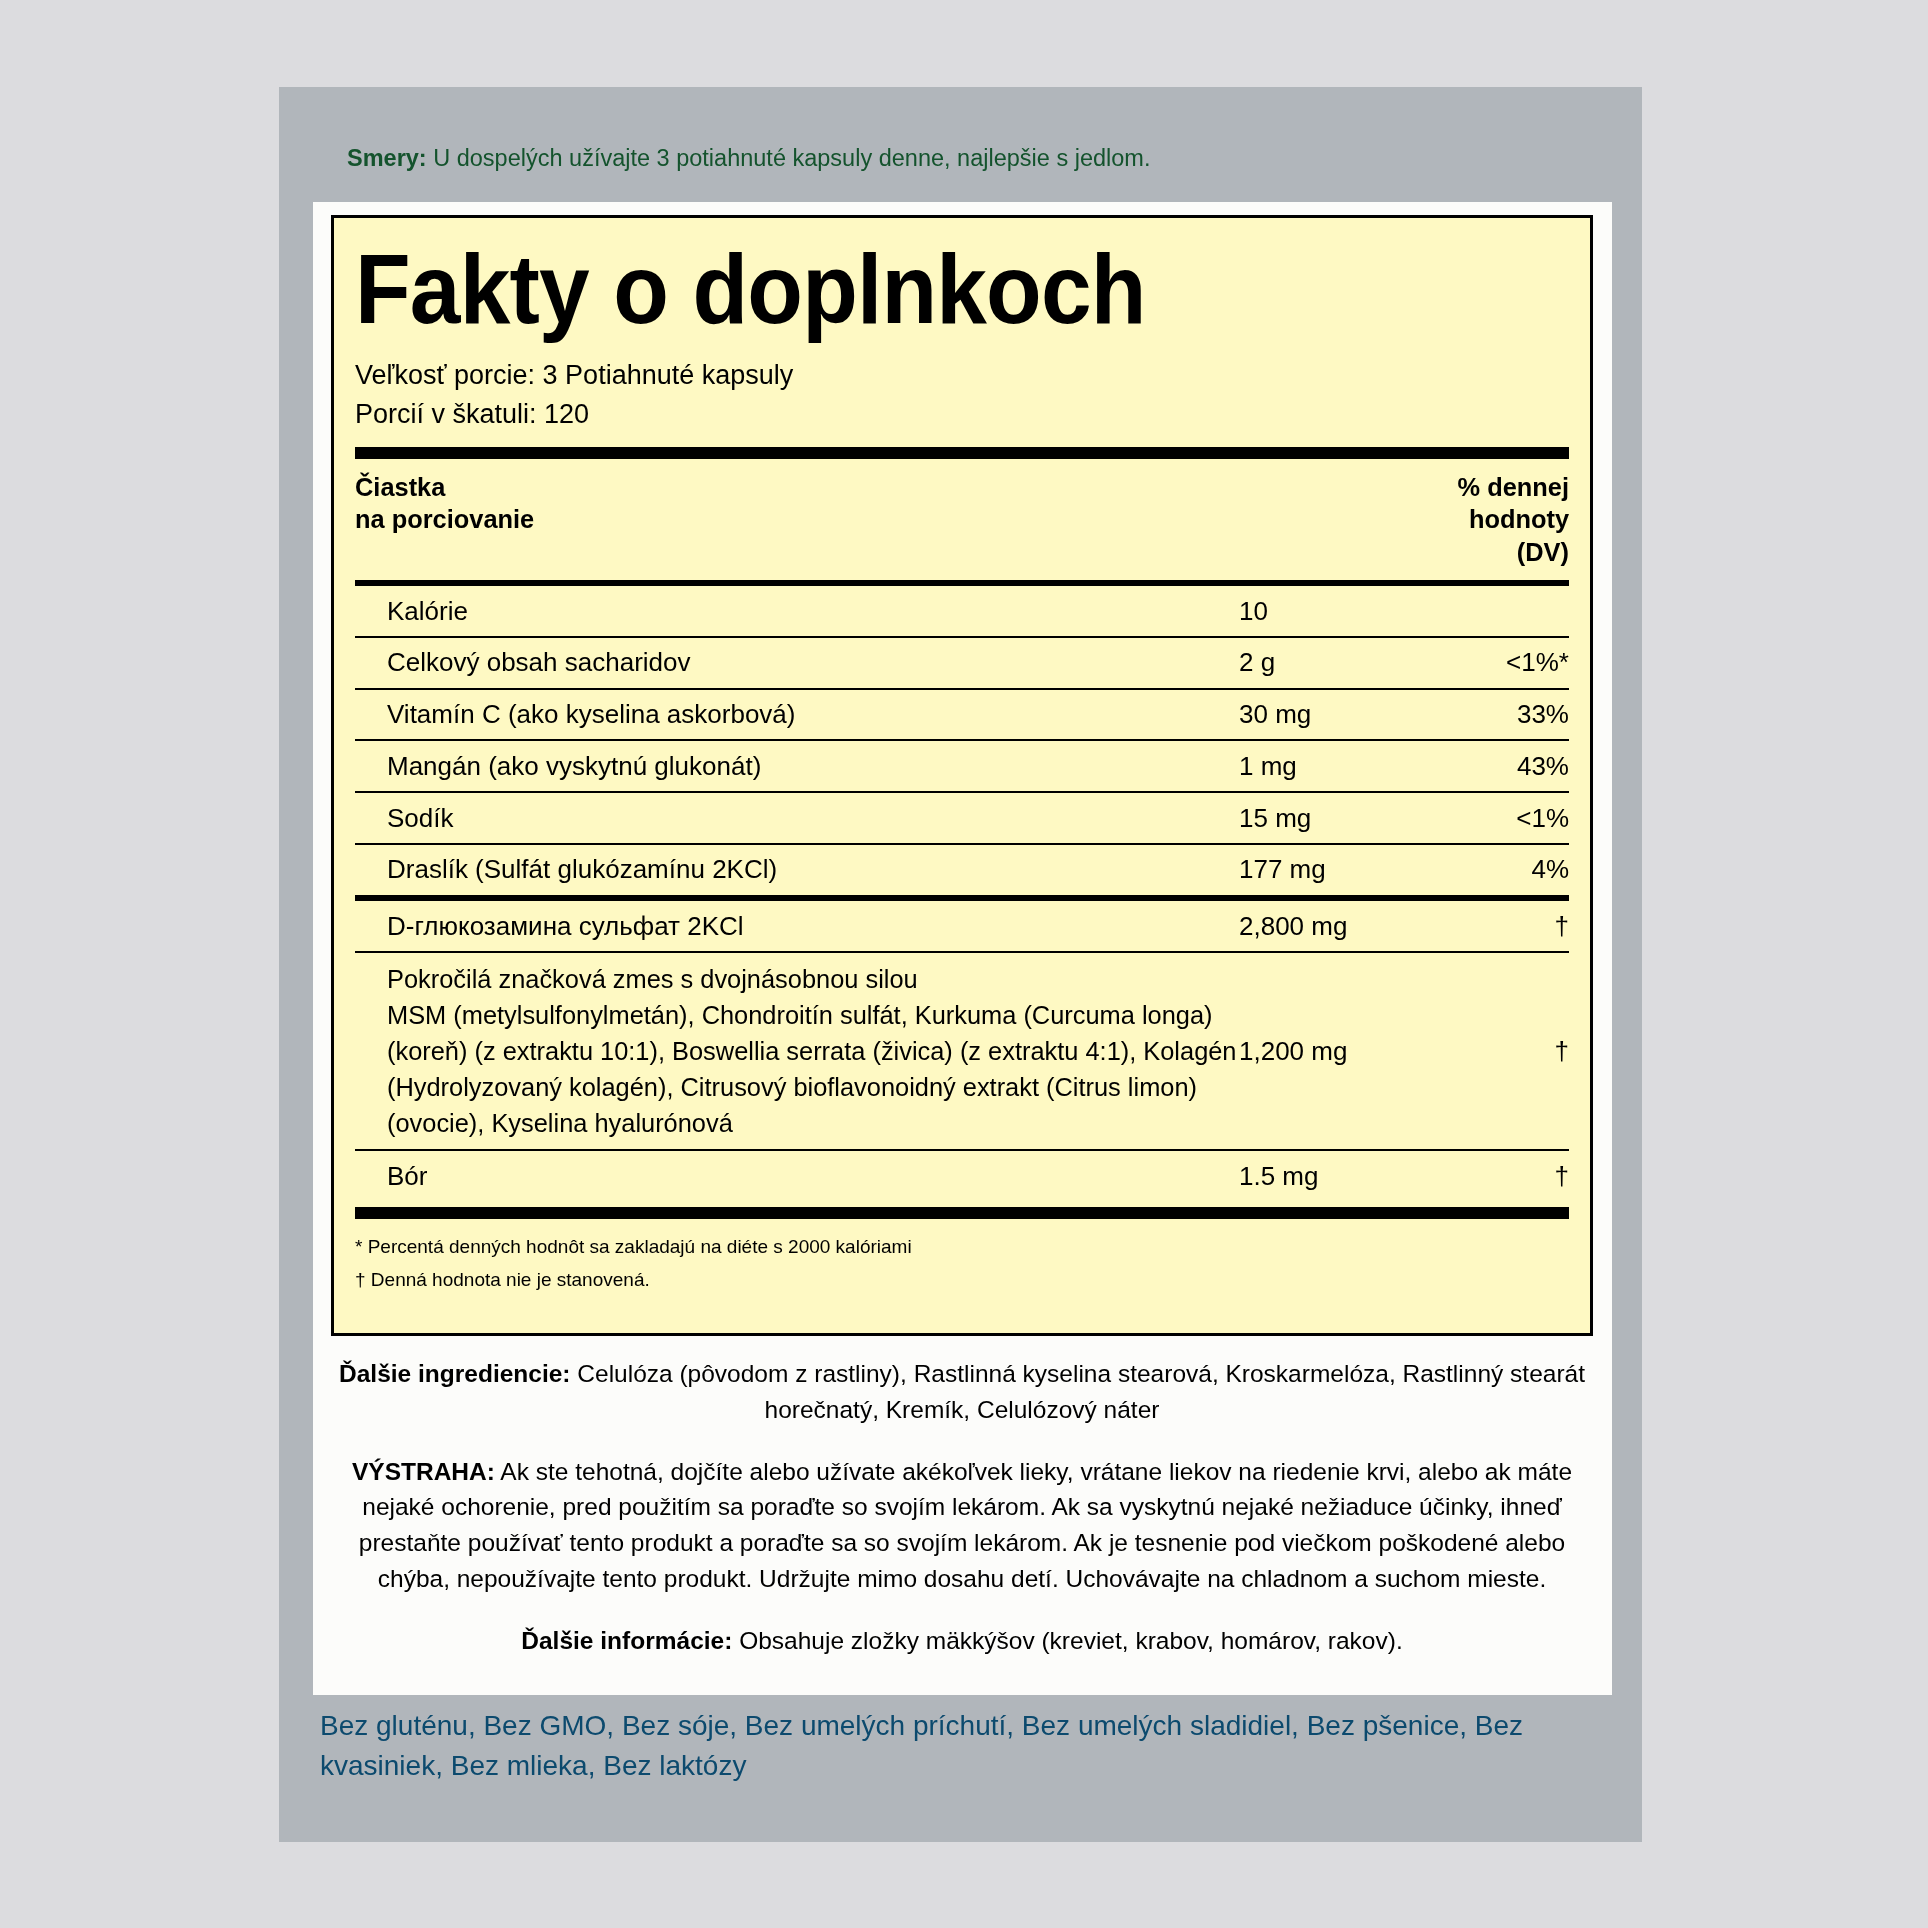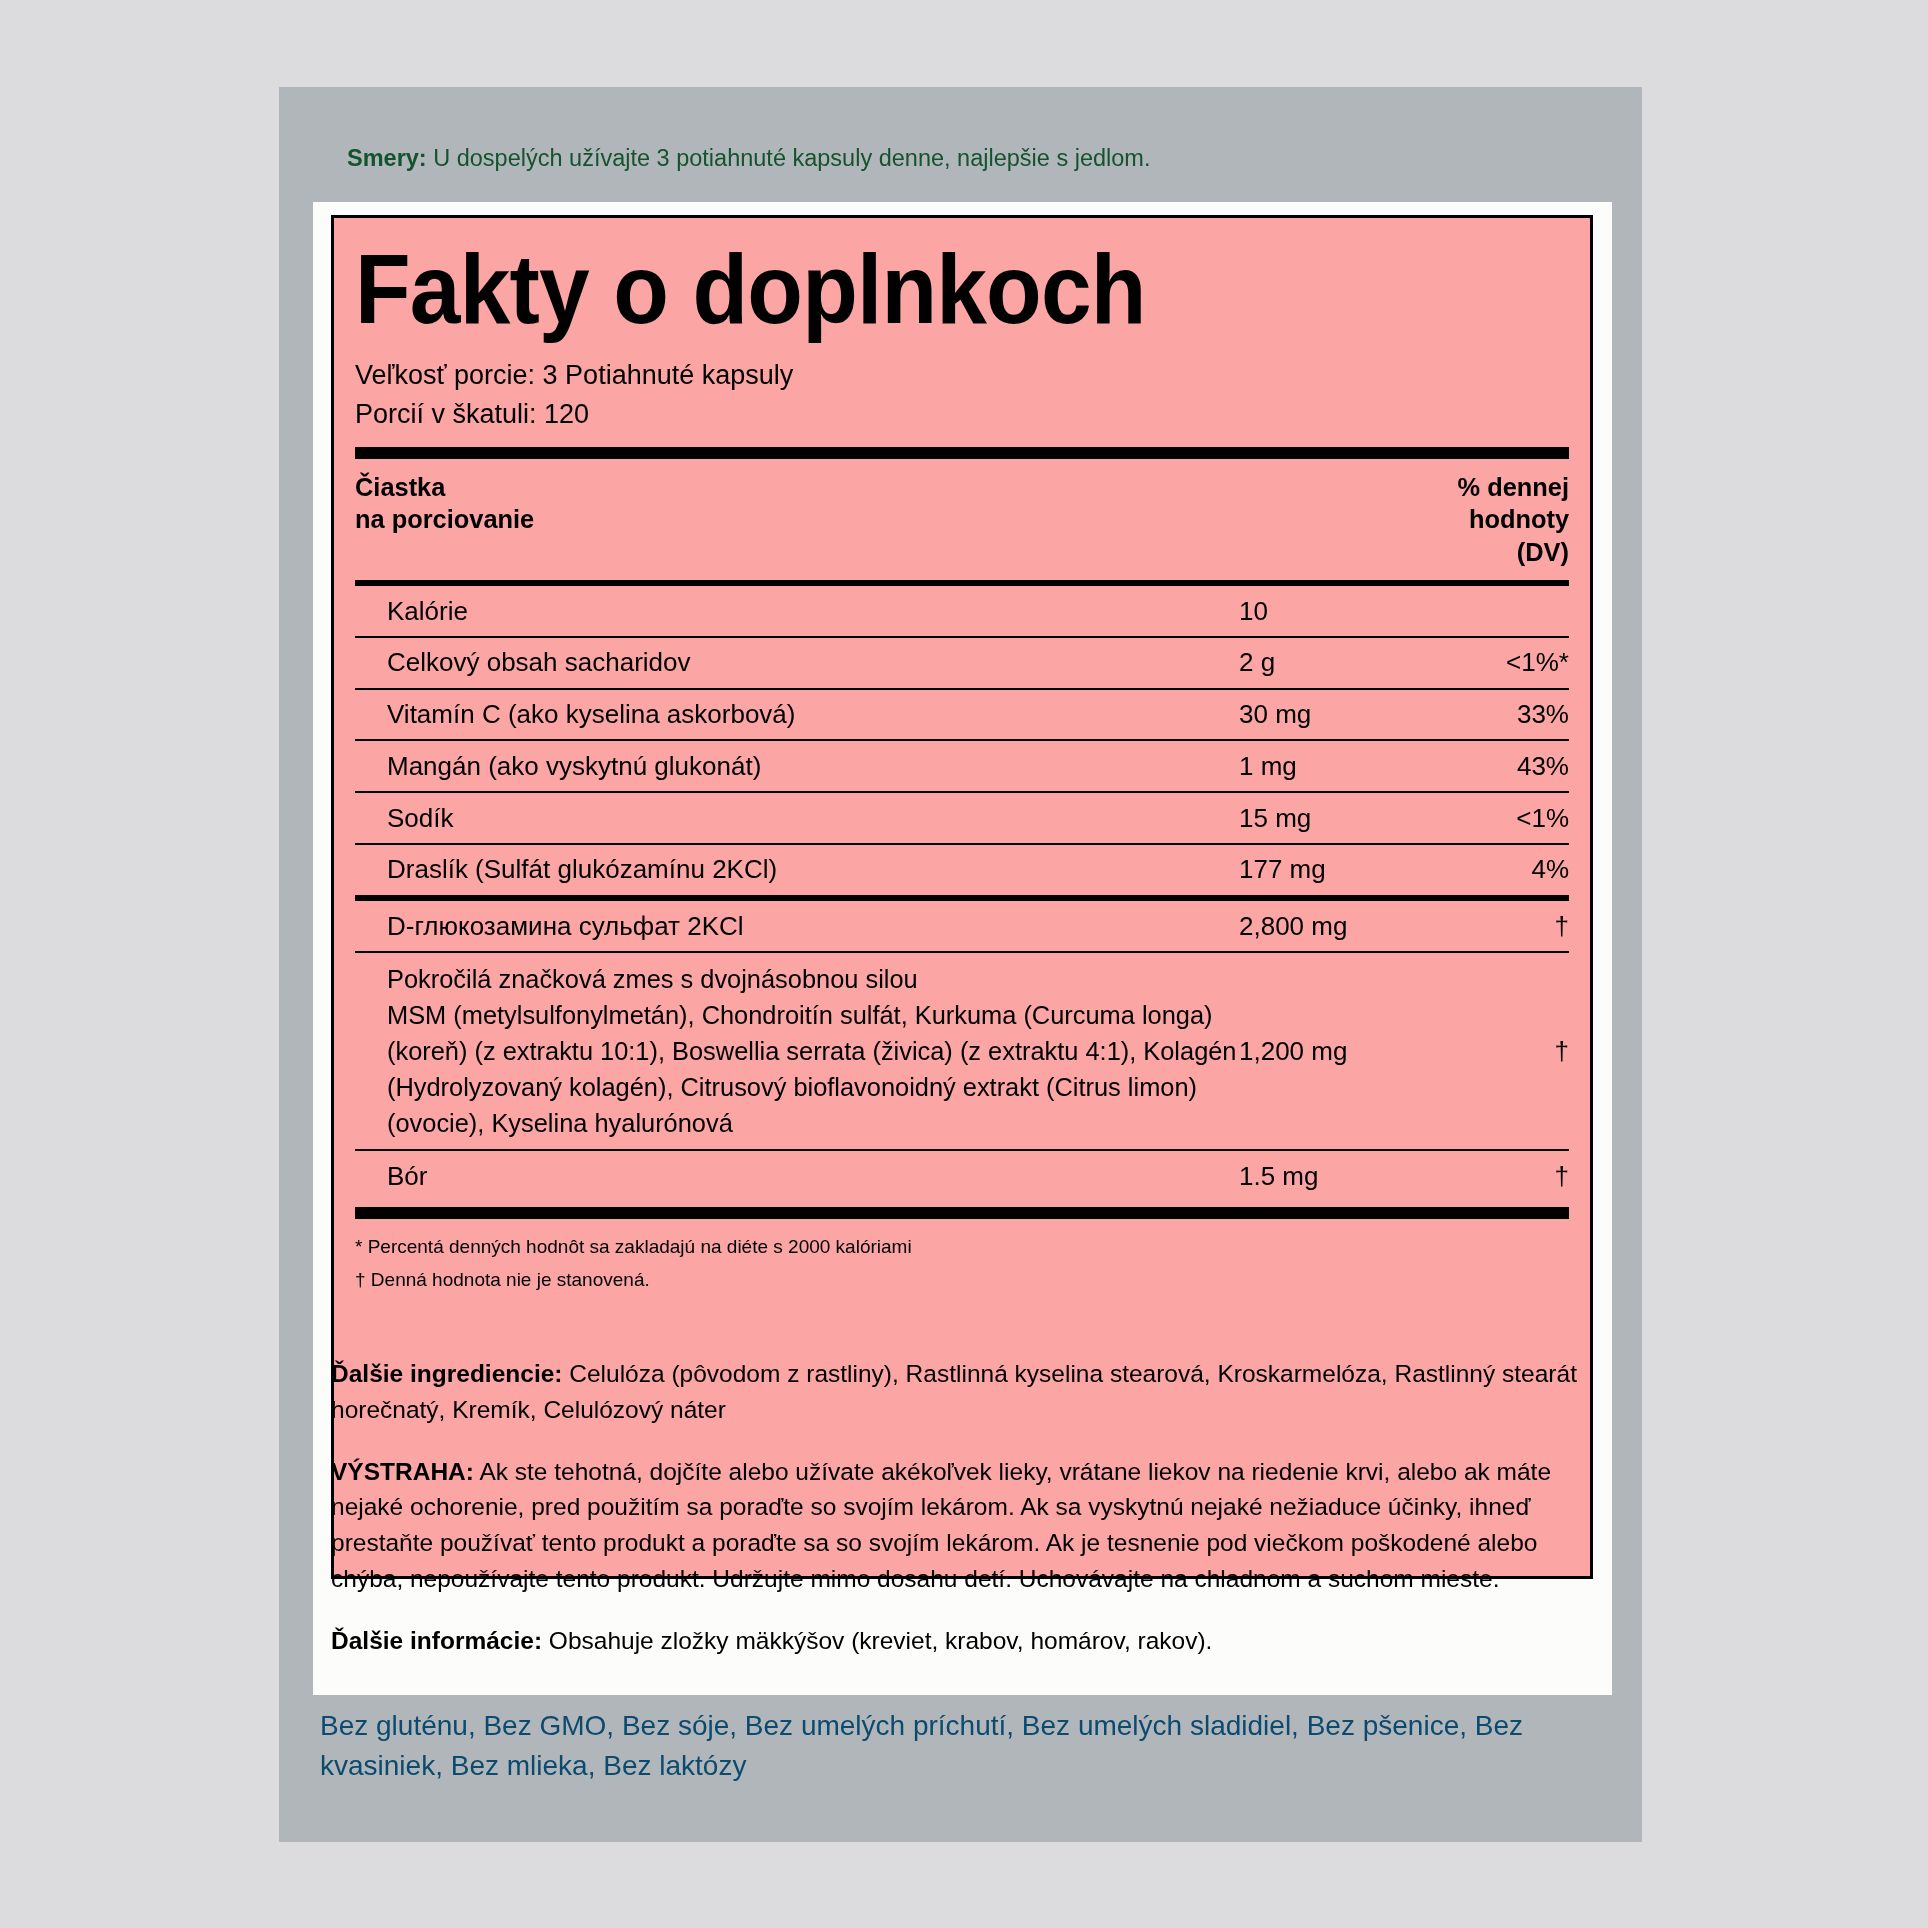--- a/index.html
+++ b/index.html
@@ -35,22 +35,22 @@
     position:absolute;
     left:313px;top:202px;
     width:1299px;height:1493px;
     background:#fcfcfa;
   }
 
   
   .sfbox{
     position:absolute;
     left:331px;top:215px;
-    width:1262px;height:1364px;
-    background:#fca5a5;
+    width:1262px;height:1121px;
+    background:#fef9c3;
     border:3.8px solid #000;
     box-sizing:border-box;
   }
   .sfinner{padding:0 21px;}
 
   .sf-title{
     font-family:"Liberation Sans Narrow","Liberation Sans",sans-serif;
     font-weight:bold;
     font-size:99px;
     letter-spacing:-0.9px;
@@ -88,21 +88,21 @@
   .nrow.blend .nm{font-size:25.4px;line-height:1.42;padding:8px 0;}
 
   .foot{font-size:19px;line-height:1.55;padding:13px 0 0 0;}
 
   
   .below{
     position:absolute;
     left:331px;top:1356px;
     width:1262px;
   }
-  .blk{font-size:24.5px;line-height:1.46;margin-bottom:26px;}
+  .blk{font-size:24.5px;line-height:1.46;margin-bottom:26px;text-align:center;}
   .blk b{font-weight:bold;}
 
   
   .claims{
     position:absolute;
     left:320px;top:1706px;
     width:1252px;
     font-size:28px;
     line-height:1.42;
     color:#0c4a6e;

